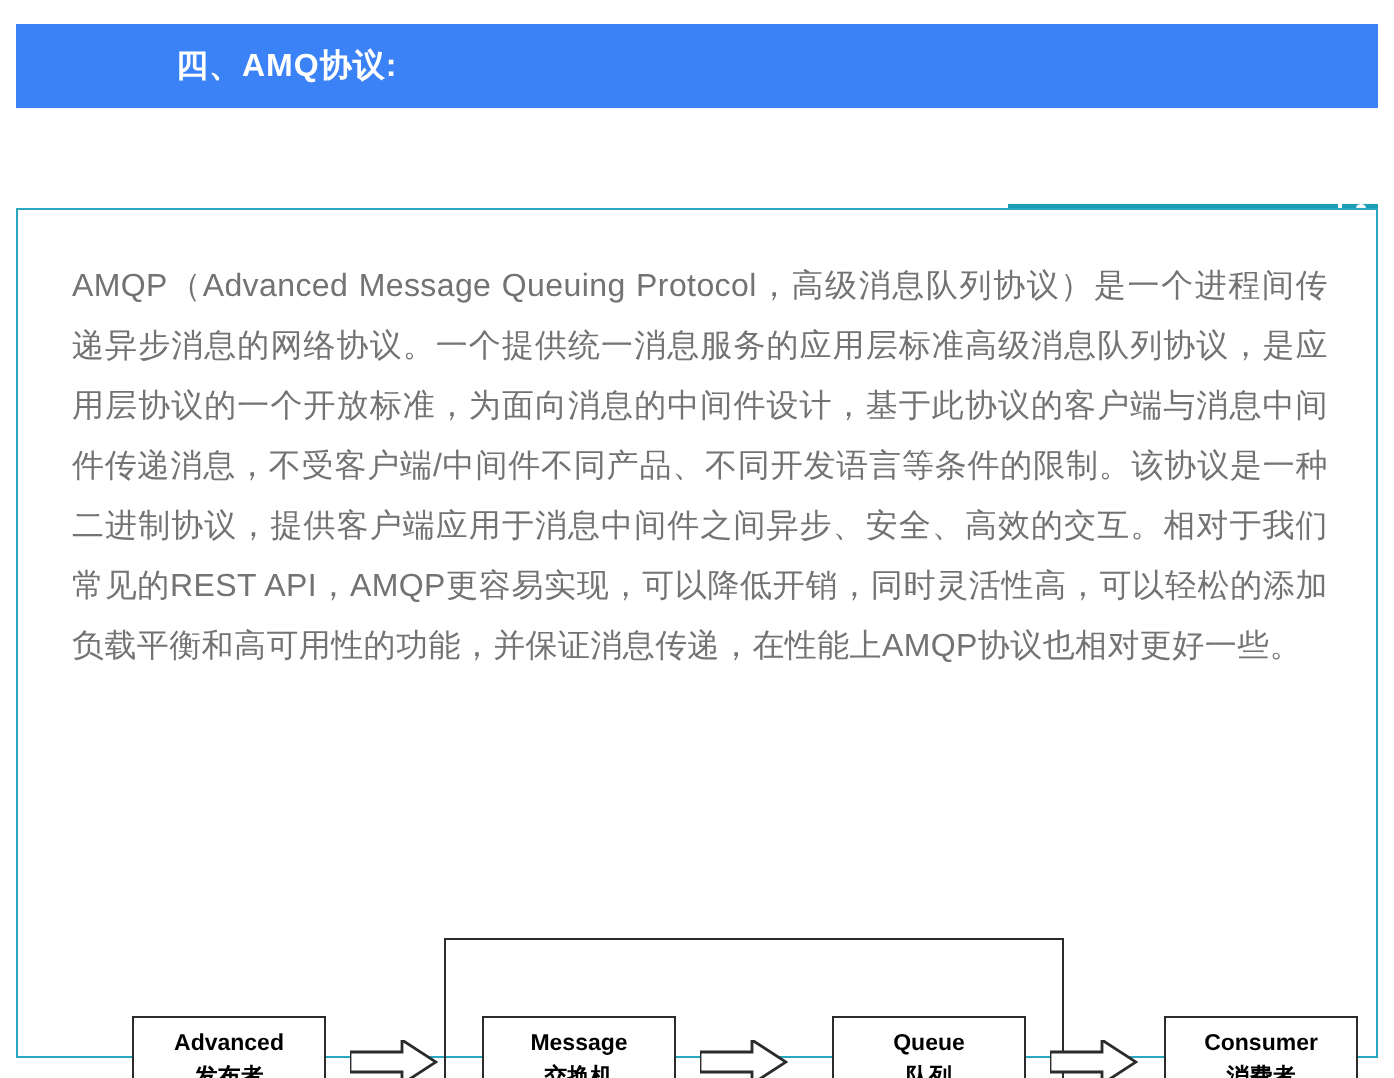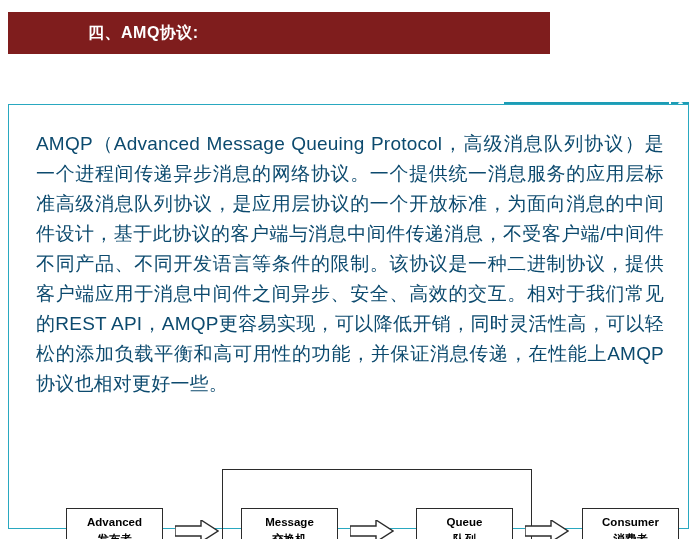--- a/index.html
+++ b/index.html
@@ -19,23 +19,23 @@
     width: 697px;
     height: 539px;
     box-sizing: border-box;
   }
 
   
   .header-bar {
     position: absolute;
     left: 8px;
     top: 12px;
-    width: 542px;
+    width: 681px;
     height: 42px;
-    background: #7f1d1d;
+    background: #3b82f6;
     box-sizing: border-box;
   }
   .header-title {
     position: absolute;
     left: 80px;
     top: 11px;
     color: #ffffff;
     font-size: 16px;
     font-weight: bold;
     letter-spacing: 0.5px;
@@ -90,23 +90,23 @@
     border-top: 1px solid #29a8c0;
     box-sizing: border-box;
     background: #ffffff;
   }
 
   .paragraph {
     position: absolute;
     left: 27px;
     top: 24px;
     width: 628px;
-    font-size: 19px;
+    font-size: 16px;
     line-height: 30px;
-    color: #0c4a6e;
+    color: #737373;
     text-align: justify;
     letter-spacing: 0.2px;
   }
 
   
   .diagram {
     position: absolute;
     left: 0;
     top: 255px;
     width: 681px;

